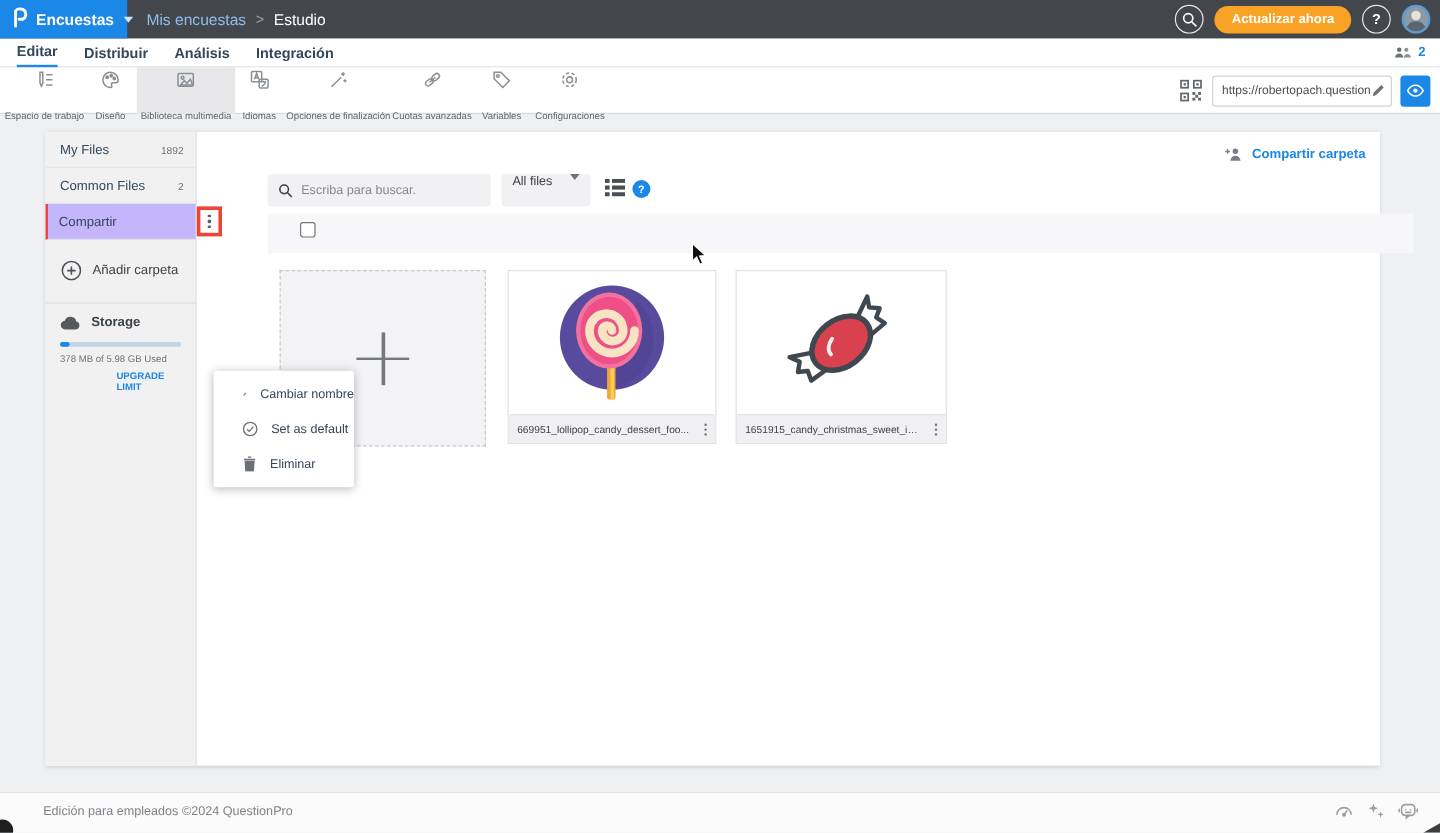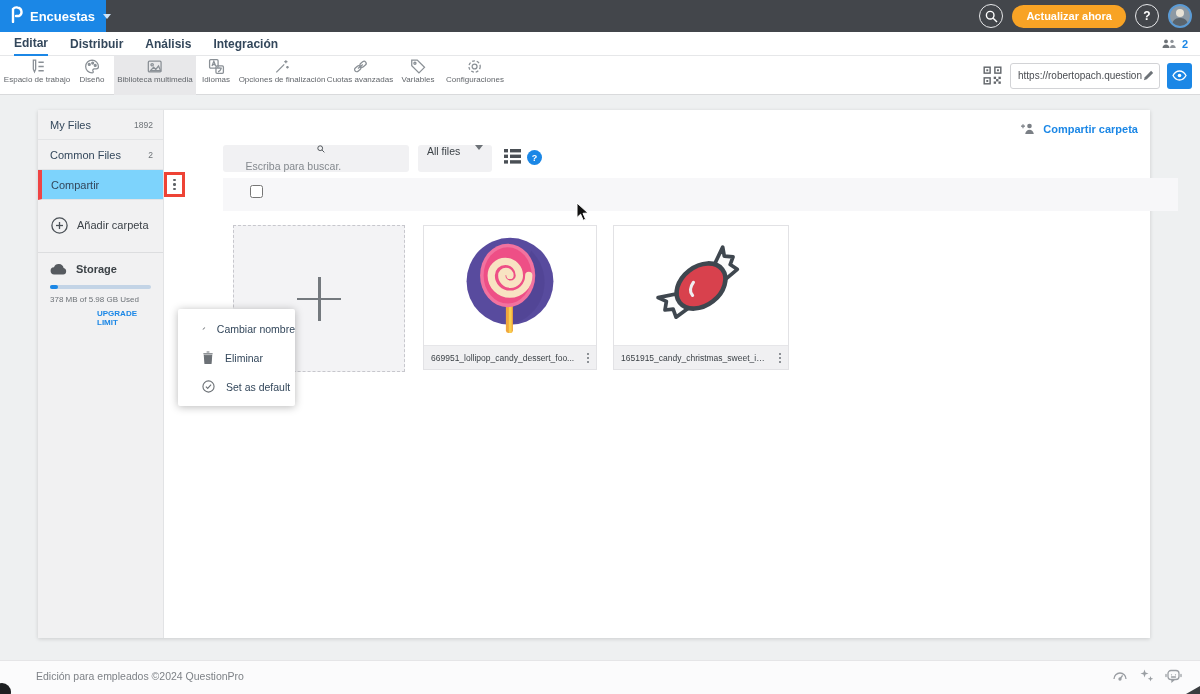--- a/index.html
+++ b/index.html
@@ -27,36 +27,36 @@
   .navrow { position:absolute; left:0; top:32px; width:1200px; height:24px; background:#fff; border-bottom:1px solid #e6e7e9; z-index:39; }
   .tabs { position:absolute; left:14px; top:0; height:24px; display:flex; gap:22px; }
   .tab { font-size:12px; font-weight:700; color:#33475b; display:flex; align-items:center; cursor:pointer; position:relative; }
   .tab.active { border-bottom:2px solid #1b87e6; }
   .collab { position:absolute; right:12px; top:0; height:24px; display:flex; align-items:center; gap:5px; cursor:pointer; }
   .collab .count { color:#1b87e6; font-size:11px; font-weight:700; }
 
   
   .toolbar { position:absolute; left:0; top:56px; width:1200px; height:39px; background:#fff; border-bottom:1px solid #d9dadc; z-index:38; }
   .tool-active-bg { position:absolute; left:114px; top:0; width:82px; height:39px; background:#e8e8ea; }
-  .tool-item { position:absolute; top:2px; transform:translateX(-50%); display:flex; flex-direction:column; align-items:center; gap:0; cursor:pointer; background:transparent; border:none; font-family:"Liberation Sans",sans-serif; }
+  .tool-item { position:absolute; top:2px; transform:translateX(-50%); display:flex; flex-direction:column; align-items:center; gap:17px; cursor:pointer; background:transparent; border:none; font-family:"Liberation Sans",sans-serif; }
   .tool-item .lbl { font-size:8px; color:#62666b; white-space:nowrap; }
   .tool-item svg { stroke:#8a9096; fill:none; stroke-width:1.2; }
   .toolbar-right { position:absolute; right:0; top:0; height:39px; display:flex; align-items:center; }
   .qr-icon { margin-right:8px; cursor:pointer; }
   .url-box { width:150px; height:26px; border:1px solid #d2d3d6; border-radius:3px; background:#fff; display:flex; align-items:center; padding:0 4px 0 7px; }
   .url-box input { border:none; outline:none; width:124px; font-size:10px; color:#4a4d52; font-family:"Liberation Sans",sans-serif; background:transparent; }
   .preview-btn { width:25px; height:26px; margin:0 8px 0 7px; background:#1b87e6; border:none; border-radius:3px; display:flex; align-items:center; justify-content:center; cursor:pointer; }
 
   
   .panel { position:absolute; left:38px; top:110px; width:1112px; height:528px; background:#fff; box-shadow:0 1px 4px rgba(0,0,0,.15); }
   .sidebar { position:absolute; left:0; top:0; width:126px; height:528px; background:#f1f1f2; border-right:1px solid #e2e3e5; }
   .folder-row { position:relative; height:30px; border-bottom:1px solid #e3e4e6; display:flex; align-items:center; padding:0 10px 0 12px; cursor:pointer; }
   .folder-row .flabel { font-size:11px; color:#33475b; flex:1; }
   .folder-row .fcount { font-size:8.5px; color:#6d7277; }
-  .folder-row.selected { background:#7dd3fc; border-left:4px solid #ef4444; padding-left:9px; }
+  .folder-row.selected { background:#c4b5fd; border-left:2px solid #ef4444; padding-left:9px; }
   .kebab-btn { position:absolute; right:-22px; top:2px; width:21px; height:25px; border:3px solid #ee4335; background:#fff; display:flex; align-items:center; justify-content:center; cursor:pointer; z-index:30; }
   .kebab-dots { display:flex; flex-direction:column; gap:2px; }
   .kebab-dots i { width:2.5px; height:2.5px; border-radius:50%; background:#5f6368; }
   .kebab-sm i { width:2px; height:2px; gap:1.5px; background:#6d7277; }
   .add-folder { position:absolute; left:0; top:95px; width:126px; height:40px; display:flex; align-items:center; gap:9px; padding-left:13px; cursor:pointer;text-align:right; }
   .add-folder .flabel { font-size:11px; color:#3c4248; }
   .storage { position:absolute; left:0; top:142px; width:125px; border-top:1px solid #dcdddf; padding:10px 6px 0 12px; }
   .storage-head { display:flex; align-items:center; gap:8px; }
   .storage-head .flabel { font-size:11px; font-weight:700; color:#3c4247; }
   .storage-bar { margin-top:10px; width:101px; height:4px; border-radius:2px; background:#c3d4e6; position:relative; }
@@ -66,21 +66,21 @@
 
   
   .ctx-menu { position:absolute; left:140px; top:199px; width:117px; background:#fff; border-radius:2px; box-shadow:0 1px 8px rgba(0,0,0,.28); z-index:50; padding:5px 0; }
   .ctx-item { height:29px; display:flex; align-items:center; gap:11px; padding-left:24px; cursor:pointer; }
   .ctx-item .mlabel { font-size:10.5px; color:#33475b; white-space:nowrap; }
 
   
   .content { position:absolute; left:126px; top:0; width:986px; height:528px; }
   .share-link { position:absolute; right:12px; top:12px; display:flex; align-items:center; gap:6px; cursor:pointer; }
   .share-link .slabel { font-size:11px; font-weight:700; color:#1b87e6; }
-  .search-box { position:absolute; left:59px; top:35px; width:186px; height:27px; background:#f1f1f3; border-radius:3px; display:flex; align-items:center; gap:7px; padding-left:9px;flex-direction:column; }
+  .search-box { position:absolute; left:59px; top:35px; width:186px; height:27px; background:#f1f1f3; border-radius:3px; display:flex; align-items:center; gap:7px; padding-left:9px; }
   .search-box input { border:none; outline:none; background:transparent; font-size:10.5px; color:#3c4247; width:150px; font-family:"Liberation Sans",sans-serif; }
   .search-box input::placeholder { color:#84898e; }
   .filter-box { position:absolute; left:254px; top:35px; width:74px; height:27px; background:#f1f1f3; border-radius:3px; display:flex; align-items:flex-start; justify-content:space-between; padding:0 9px; cursor:pointer; }
   .filter-box .fval { font-size:10.5px; color:#3c4247; }
   .filter-box .caret { border-top-color:#6d7277; }
   .view-toggle { position:absolute; left:340px; top:39px; cursor:pointer; }
   .help-badge { position:absolute; left:363px; top:40px; width:15px; height:15px; border-radius:50%; background:#1b87e6; color:#fff; font-size:9px; font-weight:700; display:flex; align-items:center; justify-content:center; cursor:pointer; }
   .select-band { position:absolute; left:59px; top:68px; width:955px; height:33px; background:#f7f7f9; }
   .select-band input { position:absolute; left:27px; top:7px; width:13px; height:13px; accent-color:#fff; cursor:pointer; }
 
@@ -114,20 +114,25 @@
   <header class="topbar">
     <div class="logo">
       <span class="p-mark">
         <svg width="14" height="17" viewBox="0 0 14 17">
             <path d="M3 16V3a4.5 4.5 0 0 1 4.5-1.5A4.5 4.5 0 0 1 9 10H6" stroke="#fff" stroke-width="2.4" fill="none" stroke-linecap="round"></path>
           </svg>
       </span>
       <span class="p-label">Encuestas</span>
       <span class="caret-down"></span>
     </div>
+    <nav class="breadcrumb">
+      <span class="parent">Mis encuestas</span>
+      <span class="sep">&gt;</span>
+      <span class="current">Estudio</span>
+    </nav>
     <div class="topbar-right">
       <button class="circ-btn">
         <svg width="13" height="13" viewBox="0 0 13 13">
             <circle cx="5.2" cy="5.2" r="3.8" stroke="#fff" stroke-width="1.4" fill="none"></circle>
             <line x1="8.2" y1="8.2" x2="12" y2="12" stroke="#fff" stroke-width="1.4"></line>
           </svg>
       </button>
       <button class="update-btn">Actualizar ahora</button>
       <button class="circ-btn">?</button>
       <div class="avatar"></div>
@@ -388,31 +393,31 @@
     </section>
 
     <div class="ctx-menu">
       <div class="ctx-item">
         <svg width="13" height="13" viewBox="0 0 14 14">
             <path d="M2 12l1-3.2 6.8-6.8 2.2 2.2L5.2 11z" fill="#6c7176"></path>
           </svg>
         <span class="mlabel">Cambiar nombre</span>
       </div>
       <div class="ctx-item">
-        <svg width="12" height="13" viewBox="0 0 12 14">
-            <path d="M1 3h10M4.5 1h3M2 4.5h8l-.7 9H2.7z" fill="#6c7176" stroke="#6c7176" stroke-width="1.1"></path>
-          </svg>
-        <span class="mlabel">Eliminar</span>
-      </div>
-      <div class="ctx-item">
         <svg width="13" height="13" viewBox="0 0 14 14">
             <circle cx="7" cy="7" r="6" stroke="#6c7176" stroke-width="1.2" fill="none"></circle>
             <path d="M4.2 7.2l1.9 1.9 3.7-4" stroke="#6c7176" stroke-width="1.2" fill="none"></path>
           </svg>
         <span class="mlabel">Set as default</span>
+      </div>
+      <div class="ctx-item">
+        <svg width="12" height="13" viewBox="0 0 12 14">
+            <path d="M1 3h10M4.5 1h3M2 4.5h8l-.7 9H2.7z" fill="#6c7176" stroke="#6c7176" stroke-width="1.1"></path>
+          </svg>
+        <span class="mlabel">Eliminar</span>
       </div>
     </div>
   </div>
 
   <svg class="cursor" width="14" height="20" viewBox="0 0 14 20">
     <path d="M1 1 L1 15.5 L4.6 12.2 L7.2 18.3 L9.6 17.2 L7 11.3 L12 11 Z" fill="#111" stroke="#fff" stroke-width="1"></path>
   </svg>
 
   <footer class="footer">
     <span class="footer-text">Edición para empleados ©2024 QuestionPro</span>

